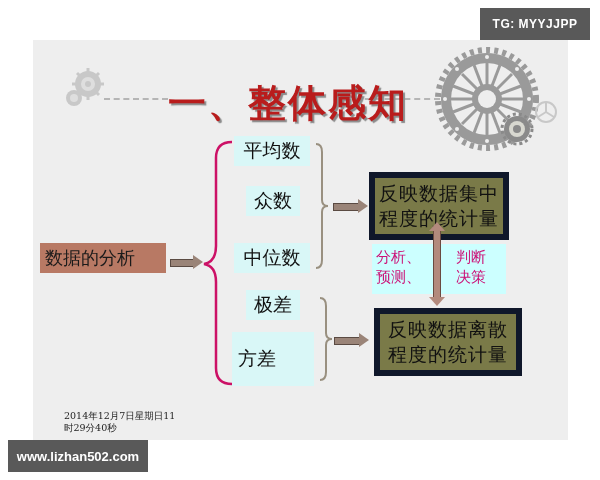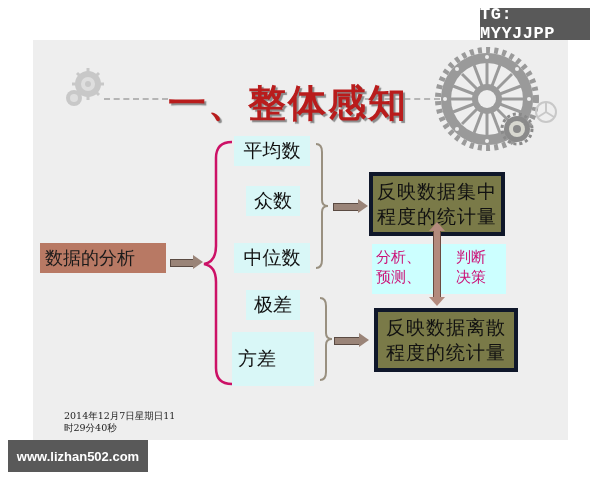--- a/index.html
+++ b/index.html
@@ -8,22 +8,22 @@
       background: #ffffff;
       font-family: "DejaVu Sans", "Liberation Sans", sans-serif;
     }
     .slide {
       position: absolute; left: 33px; top: 40px; width: 535px; height: 400px;
       background: #eeeeee;
     }
     .abs { position: absolute; }
     .tg-badge {
       position: absolute; left: 480px; top: 8px; width: 110px; height: 32px;
-      background: #595959; color: #ffffff; font-family: Liberation Mono, monospace;
-      font-size: 17px; font-weight: bold; letter-spacing: 0.5px;
+      background: #595959; color: #ffffff; font-family: Liberation Sans, sans-serif;
+      font-size: 12px; font-weight: bold; letter-spacing: 0.5px;
       display: flex; align-items: center; justify-content: center;
     }
     .site-badge {
       position: absolute; left: 8px; top: 440px; width: 140px; height: 32px;
       background: #595959; color: #ffffff; font-family: "Liberation Sans", sans-serif;
       font-size: 13px; font-weight: bold;
       display: flex; align-items: center; justify-content: center;
     }
     .title {
       position: absolute; left: 168px; top: 78px; font-size: 38px; font-weight: bold;
@@ -46,21 +46,21 @@
       content: ""; position: absolute; right: -10px; top: -5px;
       border-left: 10px solid #9a8478; border-top: 7px solid transparent; border-bottom: 7px solid transparent;
     }
     .item-box {
       position: absolute; background: #d9f7f7; color: #111; font-size: 19px;
       display: flex; align-items: center; justify-content: center; line-height: 1.15;
     }
     .result-box {
       position: absolute; background: #7a7a48; color: #111; font-size: 19px;
       display: flex; flex-direction: column; align-items: center; justify-content: center;
-      border: 4px solid #0f172a; line-height: 1.3; letter-spacing: 1px;
+      border: 6px solid #0f172a; line-height: 1.3; letter-spacing: 1px;
     }
     .mid-box {
       position: absolute; left: 372px; top: 244px; width: 134px; height: 50px;
       background: #ccffff;
     }
     .mid-text {
       position: absolute; color: #cc1177; font-size: 15px; line-height: 1.35;
     }
     .arrow-v {
       position: absolute; left: 433px; top: 230px; width: 6px; height: 68px;

